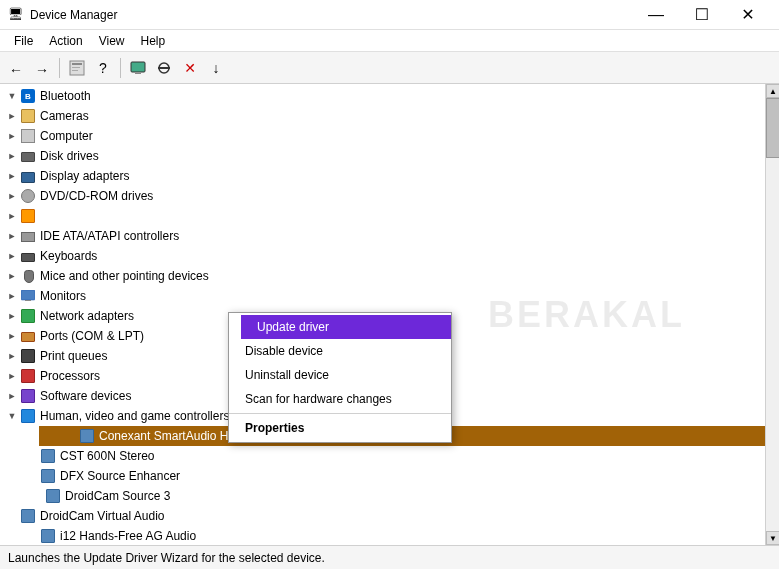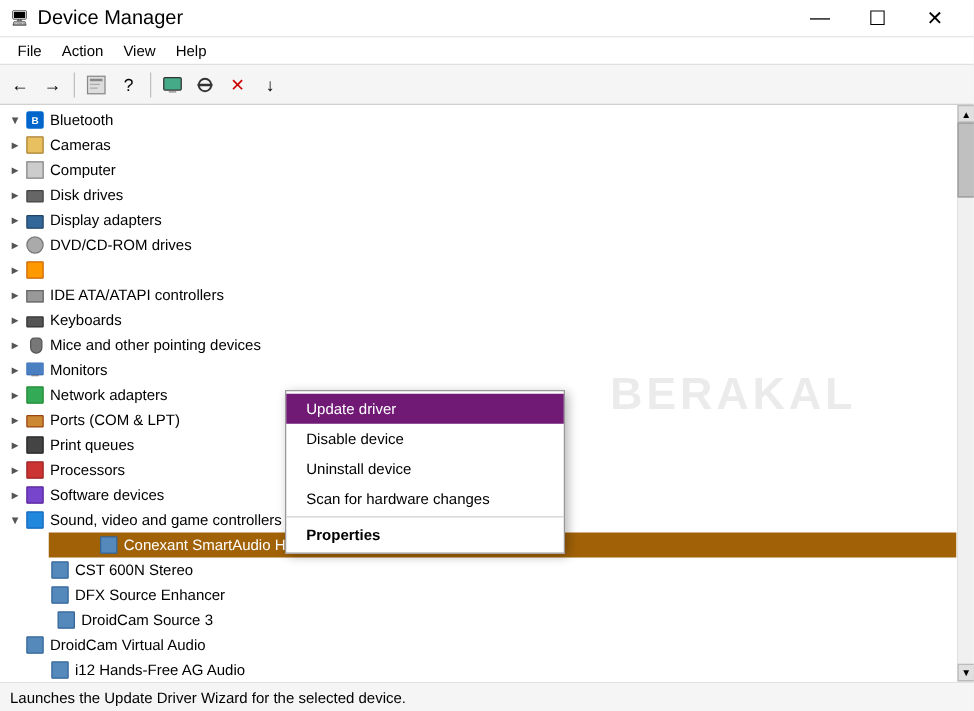--- a/index.html
+++ b/index.html
@@ -8,21 +8,21 @@
     
     .title-bar {
       background: #ffffff;
       display: flex;
       align-items: center;
       height: 30px;
       padding: 0 8px;
       border-bottom: 1px solid #e0e0e0;
     }
     .title-bar-icon { width: 16px; height: 16px; margin-right: 6px; }
-    .title-bar-text { font-size: 16px; flex: 1; }
+    .title-bar-text { font-size: 12px; flex: 1; }
     .title-bar-controls { display: flex; gap: 0; }
     .title-bar-btn {
       width: 46px; height: 30px;
       border: none; background: transparent;
       cursor: pointer; font-size: 16px; color: #000;
       display: flex; align-items: center; justify-content: center;
     }
 
     
     .menu-bar {
@@ -116,21 +116,21 @@
       box-shadow: 2px 2px 8px rgba(0,0,0,0.3);
       z-index: 100;
       width: 224px;
       padding: 2px 0;
     }
     .context-menu-item {
       padding: 5px 16px;
       cursor: pointer;
       font-size: 12px;
     }
-    .context-menu-item.active { background: #701a75; color: #fff; }
+    .context-menu-item.active { background: #6d28d9; color: #fff; margin-left: 12px; }
     .context-menu-item.bold { font-weight: bold; }
     .context-menu-sep { height: 1px; background: #d0d0d0; margin: 2px 0; }
 
     
     .status-bar {
       height: 24px;
       background: #f5f5f5;
       border-top: 1px solid #d0d0d0;
       display: flex;
       align-items: center;
@@ -349,21 +349,21 @@
         <span class="tree-icon">
           <div style="width:14px;height:14px;background:#7744cc;border:1px solid #552299;border-radius:1px;"></div>
         </span>
         <span class="tree-label">Software devices</span>
       </div>
       <div class="tree-item" style="padding-left: 4px;">
         <span class="expand-arrow">▼</span>
         <span class="tree-icon">
           <div style="width:14px;height:14px;background:#2288dd;border:1px solid #1166bb;border-radius:1px;"></div>
         </span>
-        <span class="tree-label">Sound, video and game controllers</span>
+        <span class="tree-label">Human, video and game controllers</span>
       </div>
       <div class="tree-item highlighted" style="padding-left: 24px;">
         <span class="expand-arrow"></span>
         <span class="tree-icon">
           <div style="width:14px;height:14px;background:#5588bb;border:1px solid #336699;border-radius:1px;"></div>
         </span>
         <span class="tree-label">Conexant SmartAudio HD</span>
       </div>
       <div class="tree-item" style="padding-left: 24px;">
         <span class="expand-arrow"></span>

